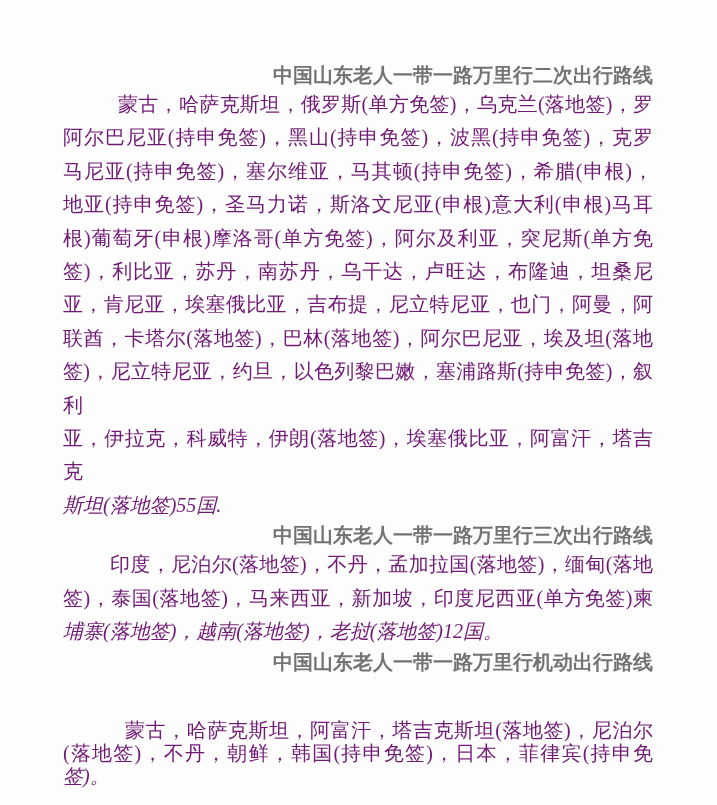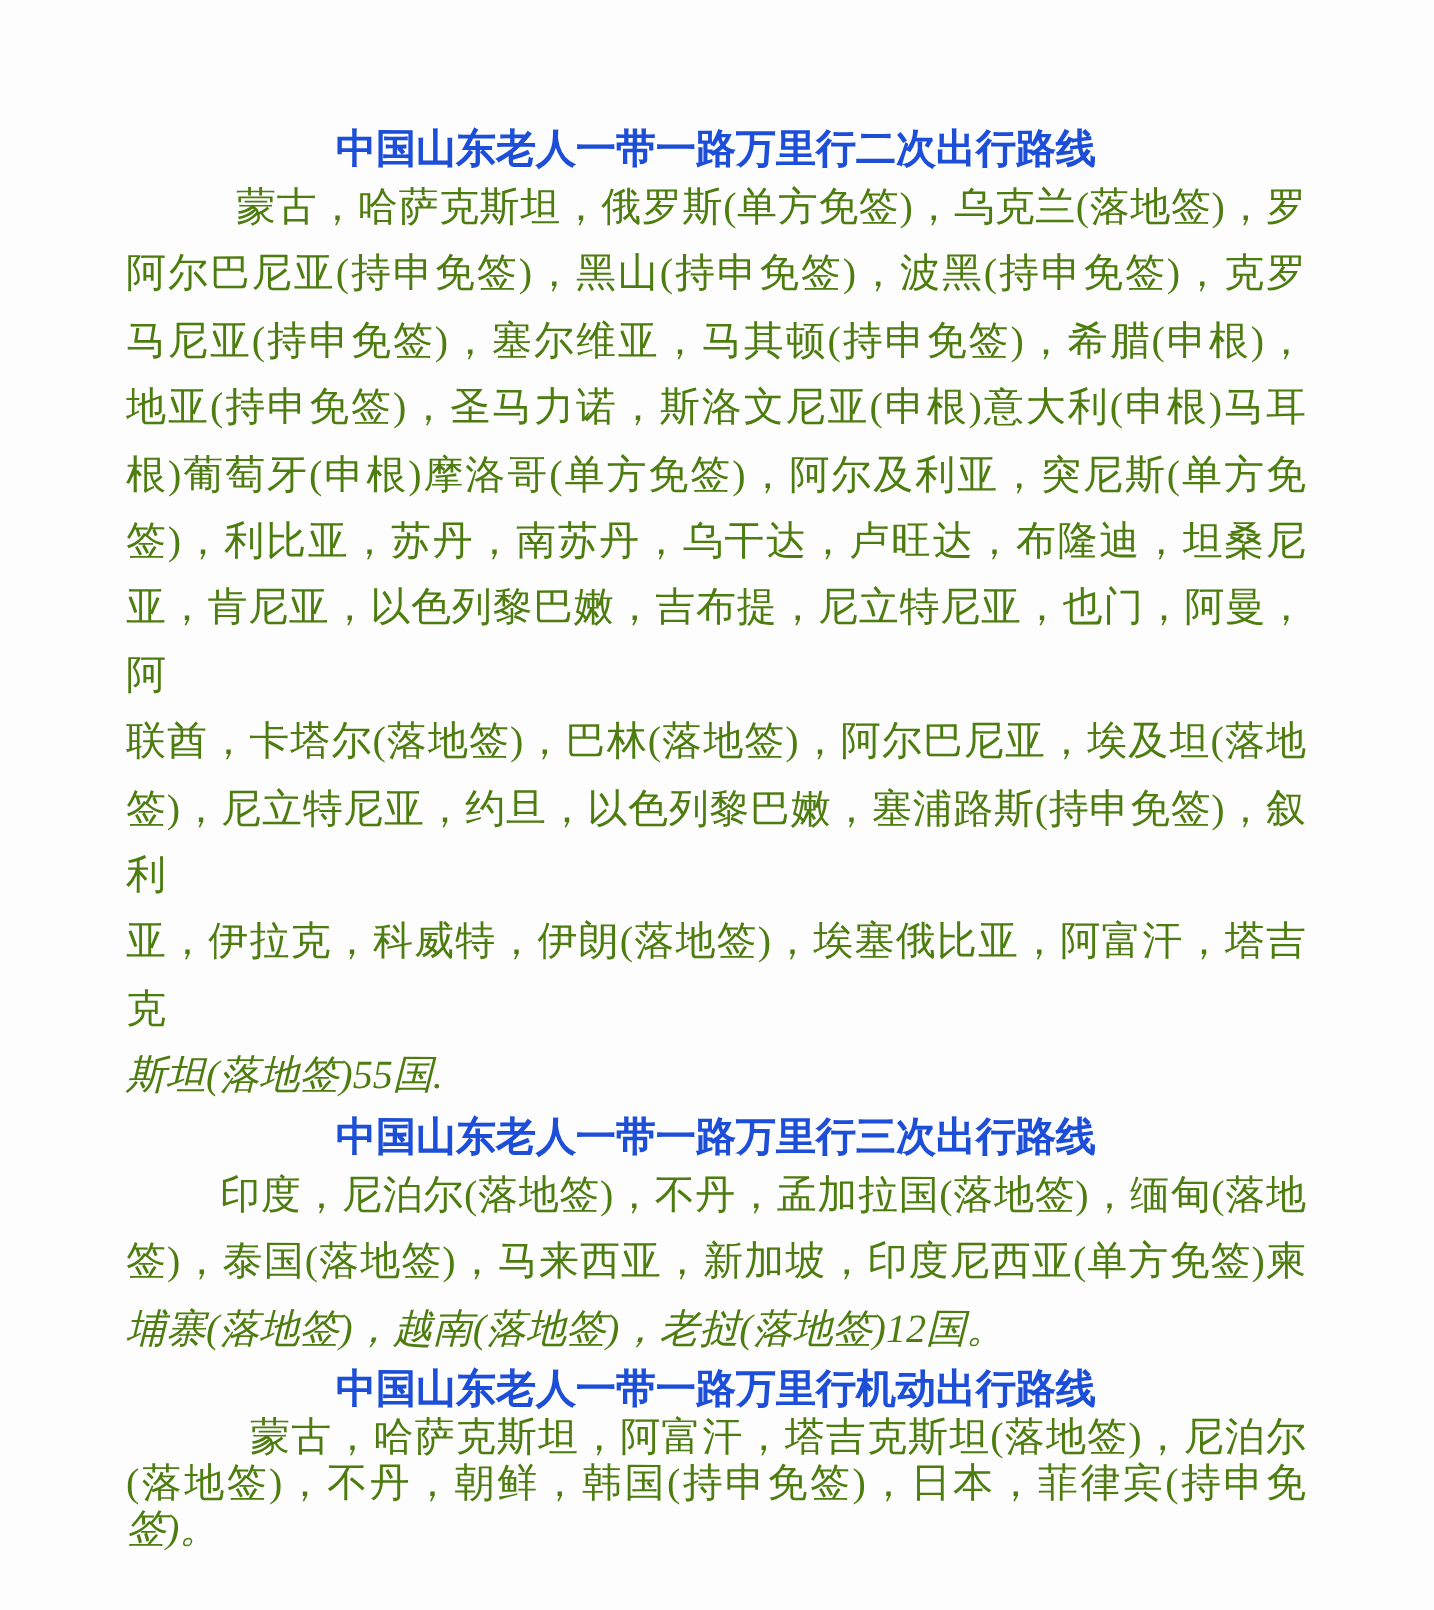--- a/index.html
+++ b/index.html
@@ -15,39 +15,39 @@
   .content {
     position:absolute;
     left:63px; top:62px;
     width:590px;
   }
   .sec-title {
     font-family:"Liberation Sans","DejaVu Sans",sans-serif;
     font-weight:bold;
     font-size:20px;
     line-height:26px;
-    text-align:center;
-    color:#1d4ed8;
+    text-align:right;
+    color:#737373;
     margin:0;
   }
   .para { margin:0; }
   .para .line {
     font-size:20px;
     line-height:33.4px;
     text-align:justify;
     text-align-last:justify;
-    color:#4d7c0f;
+    color:#701a75;
   }
   .para.tight .line {
     line-height:23px;
   }
   .line.para-end { text-align-last:left;font-style:italic; }
   .line.indent-a { text-indent:55px; }
   .line.indent-b { text-indent:47px; }
-  .line.indent-c { text-indent:62px; }
+  .line.indent-c { text-indent:62px;margin-top:44px; }
   .caret {
     display:inline-block;
     width:2px; height:23px;
     margin:0 -1px;
     background:#000000;
     vertical-align:-4px;
   }
 </style>
 </head>
 <body>
@@ -56,21 +56,21 @@
   <div class="content">
 
     <h1 class="sec-title">中国山东老人一带一路万里行二次出行路线</h1>
     <div class="para">
       <div class="line indent-a">蒙古，哈萨克斯坦，俄罗斯(单方免签)，乌克兰(落地签)，罗</div>
       <div class="line">阿尔巴尼亚(持申免签)，黑山(持申免签)，波黑(持申免签)，克罗</div>
       <div class="line">马尼亚(持申免签)，塞尔维亚，马其顿(持申免签)，希腊(申根)，</div>
       <div class="line">地亚(持申免签)，圣马力诺，斯洛文尼亚(申根)意大利(申根)马耳</div>
       <div class="line">根)葡萄牙(申根)摩洛哥(单方免签)，阿尔及利亚，突尼斯(单方免</div>
       <div class="line">签)，利比亚，苏丹，南苏丹，乌干达，卢旺达，布隆迪，坦桑尼</div>
-      <div class="line">亚，肯尼亚，以色列黎巴嫩，吉布提，尼立特尼亚，也门，阿曼，阿</div>
+      <div class="line">亚，肯尼亚，埃塞俄比亚，吉布提，尼立特尼亚，也门，阿曼，阿</div>
       <div class="line">联酋，卡塔尔(落地签)，巴林(落地签)，阿尔巴尼亚，埃及坦(落地</div>
       <div class="line">签)，尼立特尼亚，约旦，以色列黎巴嫩，塞浦路斯(持申免签)，叙利</div>
       <div class="line">亚，伊拉克，科威特，伊朗(落地签)，埃塞俄比亚，阿富汗，塔吉克</div>
       <div class="line para-end">斯坦(落地签)55国.</div>
     </div>
 
     <h1 class="sec-title">中国山东老人一带一路万里行三次出行路线</h1>
     <div class="para">
       <div class="line indent-b">印度，尼泊尔(落地签)，不丹，孟加拉国(落地签)，缅甸(落地</div>
       <div class="line">签)，泰国(落地签)，马来西亚，新加坡，印度尼西亚(单方免签)柬</div>

